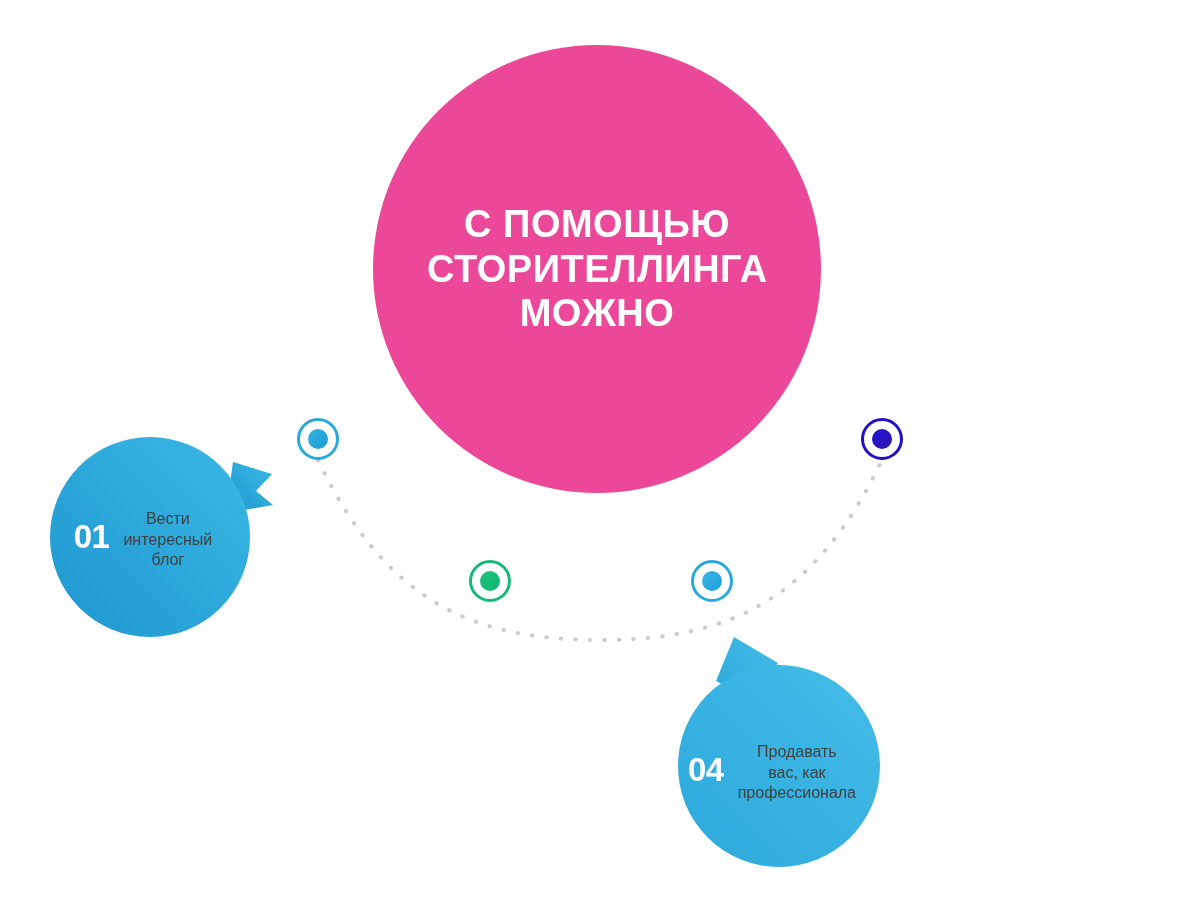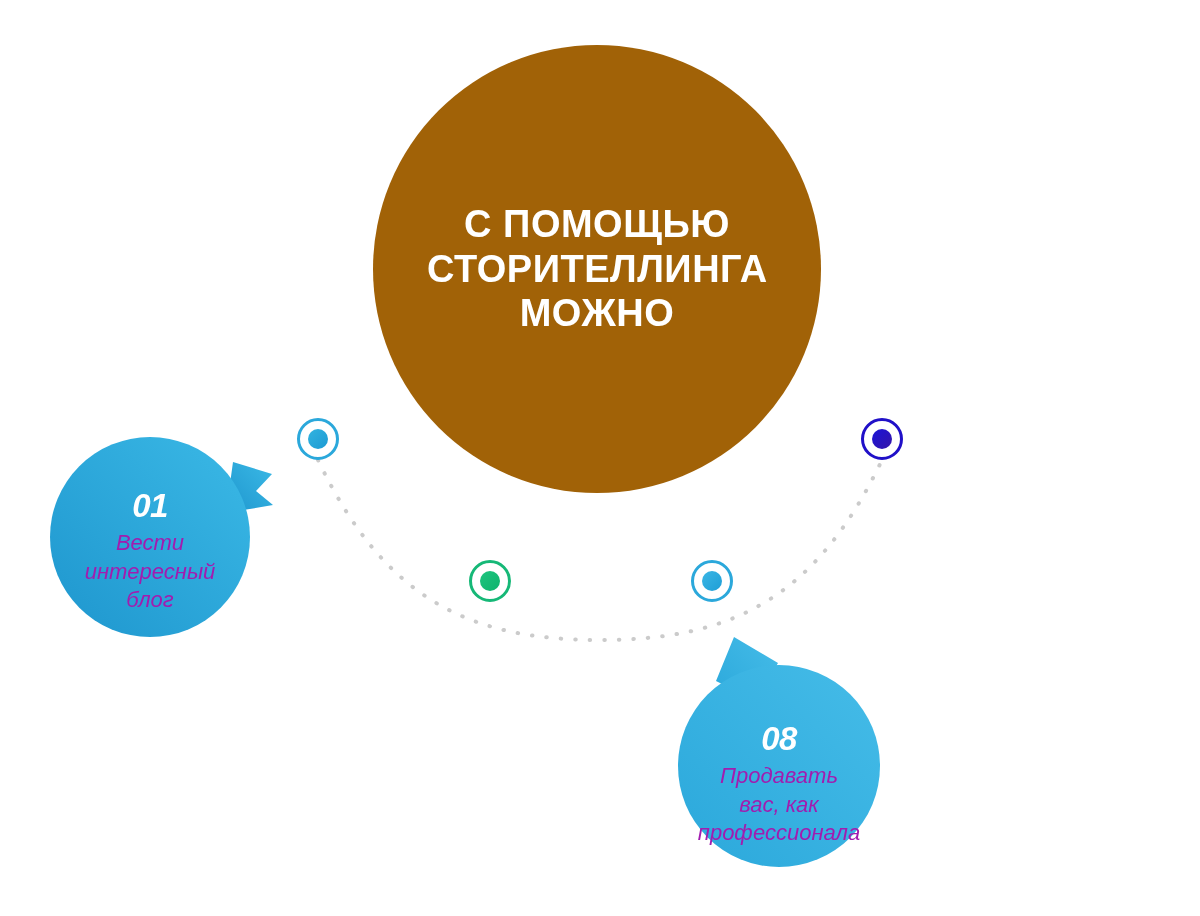--- a/index.html
+++ b/index.html
@@ -14,21 +14,21 @@
     width:1200px; height:916px;
     background:#ffffff;
   }
 
   
   .hub {
     position:absolute;
     left:373px; top:45px;
     width:448px; height:448px;
     border-radius:50%;
-    background:#a16207;
+    background:#ec4899;
     display:flex;
     align-items:center;
     justify-content:center;
     z-index:5;
   }
   .hub-title {
     color:#ffffff;
     font-size:38px;
     font-weight:bold;
     line-height:1.18;
@@ -49,40 +49,39 @@
   }
 
   
   .bubble {
     position:absolute;
     z-index:6;
   }
   .bubble svg { display:block; overflow:visible; }
   .bubble-content {
     position:absolute;
-    left:0; top:12px;
+    left:0; top:0;
     width:100%; height:100%;
     display:flex;
-    flex-direction:column;
+    flex-direction:row;
     align-items:center;
     justify-content:center;
     pointer-events:none;
-    font-style:italic;
   }
   .bubble-num {
     color:#ffffff;
     font-size:33px;
     font-weight:bold;
     letter-spacing:-0.5px;
     line-height:1;
     margin-bottom:7px;
   }
   .bubble-label {
-    color:#a21caf;
-    font-size:22px;
+    color:#404040;
+    font-size:16px;
     font-weight:normal;
     line-height:1.30;
     text-align:center;
     white-space:pre-line;
     padding:0 14px;
   }
 
   
   #bubble-1 { left:50px;  top:437px; width:200px; height:200px; }
   #bubble-2 { left:315px; top:663px; width:200px; height:200px; }
@@ -157,21 +156,21 @@
       <defs>
         <linearGradient id="grad3" x1="0%" y1="100%" x2="100%" y2="0%">
           <stop offset="0%" stop-color="#2BA8DB"></stop>
           <stop offset="100%" stop-color="#45BCE8"></stop>
         </linearGradient>
       </defs>
       <path d="M 56 -28 L 100 -2 L 76 40 L 58 26 L 38 16 Z" fill="url(#grad3)"></path>
       <circle cx="101" cy="101" r="101" fill="url(#grad3)"></circle>
     </svg>
     <div class="bubble-content">
-      <div class="bubble-num">08</div>
+      <div class="bubble-num">04</div>
       <div class="bubble-label">Продавать
 вас, как
 профессионала</div>
     </div>
   </div>
 
 
   <div class="marker" id="marker-1">
     <span class="dot"></span>
   </div>

